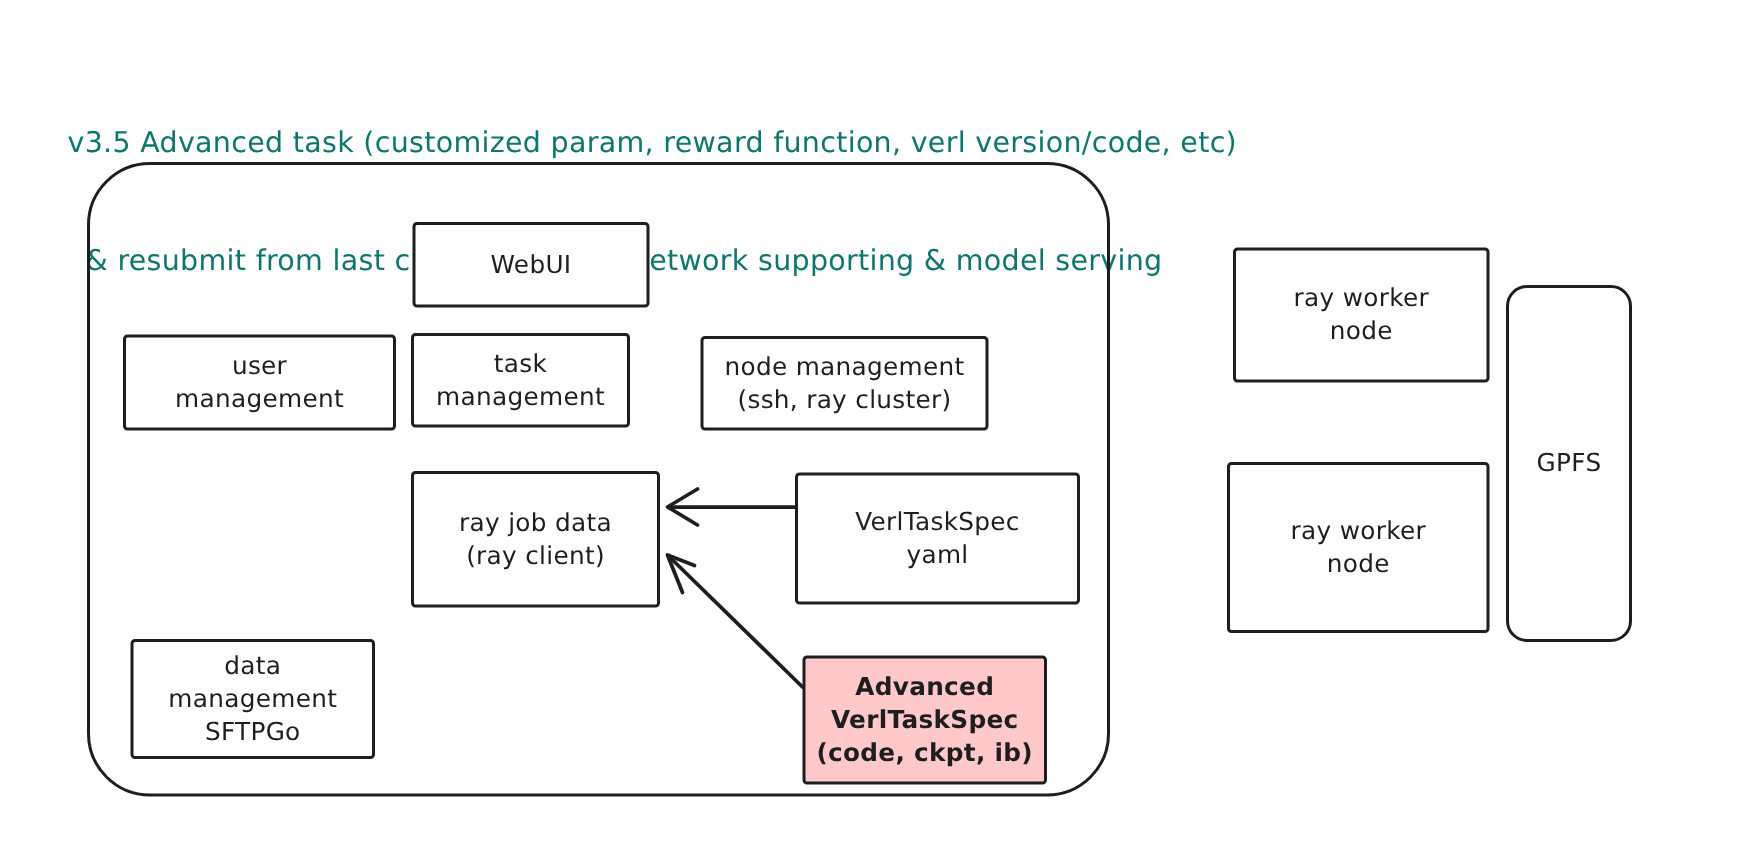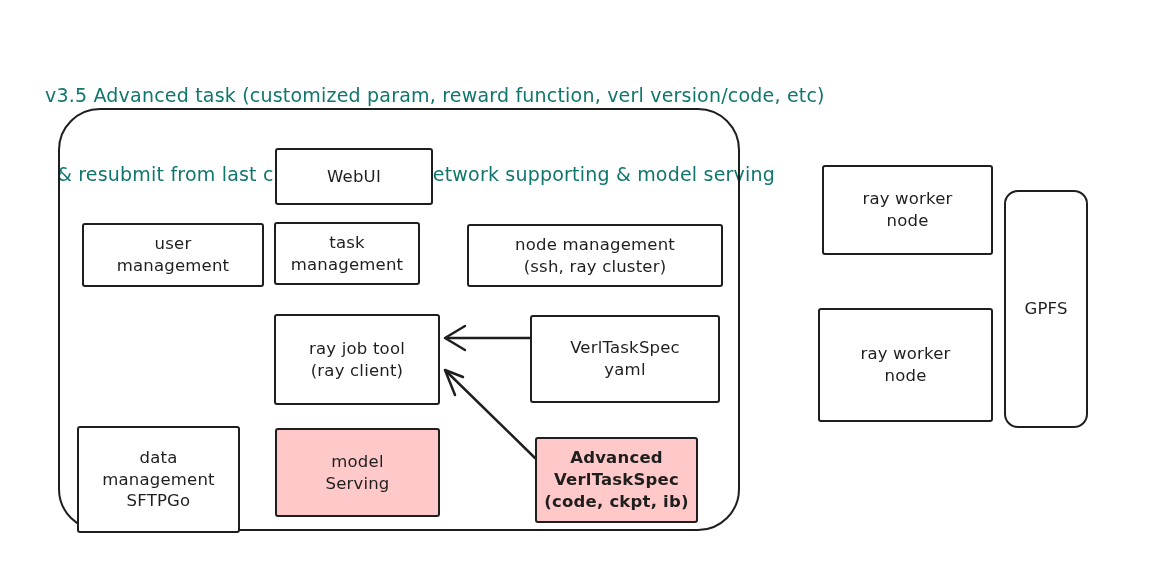--- a/index.html
+++ b/index.html
@@ -55,24 +55,24 @@
     box-sizing: border-box;
     margin-top: 20px;
   }
   .box.pink { background: #ffc9c9; }
 
   
   .webui            { left: 275px; top: 128px; width: 158px; height: 57px; }
   .api-server       { left: 469px; top: 130px; width: 221px; height: 57px; }
   .user-mgmt        { left: 82px;  top: 203px; width: 182px; height: 64px; }
   .task-mgmt        { left: 274px; top: 202px; width: 146px; height: 63px; }
-  .node-mgmt        { left: 467px; top: 204px; width: 256px; height: 63px; }
+  .node-mgmt        { left: 467px; top: 204px; width: 192px; height: 63px; }
   .ray-job-tool     { left: 274px; top: 294px; width: 166px; height: 91px; }
   .verl-yaml        { left: 530px; top: 295px; width: 190px; height: 88px; }
-  .data-mgmt        { left: 77px;  top: 406px; width: 163px; height: 107px; }
+  .data-mgmt        { left: 87px;  top: 406px; width: 163px; height: 80px; }
   .model-serving    { left: 275px; top: 408px; width: 165px; height: 89px; }
   .advanced-spec    { left: 535px; top: 417px; width: 163px; height: 86px; font-weight: bold; }
   .ray-worker-1     { left: 822px; top: 145px; width: 171px; height: 90px; }
   .ray-worker-2     { left: 818px; top: 288px; width: 175px; height: 114px; }
   .gpfs             { left: 1004px; top: 170px; width: 84px; height: 238px; border-radius: 14px; }
 
   .arrow-layer {
     position: absolute;
     left: 0; top: 0;
     width: 1162px;
@@ -92,29 +92,27 @@
 
   <div class="container-frame"></div>
 
   <div class="box webui">WebUI</div>
   <div class="box user-mgmt">user
 management</div>
   <div class="box task-mgmt">task
 management</div>
   <div class="box node-mgmt">node management
 (ssh, ray cluster)</div>
-  <div class="box ray-job-tool">ray job tool
+  <div class="box ray-job-tool">ray job data
 (ray client)</div>
   <div class="box verl-yaml">VerlTaskSpec
 yaml</div>
   <div class="box data-mgmt">data
 management
 SFTPGo</div>
-  <div class="box pink model-serving">model
-Serving</div>
   <div class="box pink advanced-spec">Advanced
 VerlTaskSpec
 (code, ckpt, ib)</div>
 
   <div class="box ray-worker-1">ray worker
 node</div>
   <div class="box ray-worker-2">ray worker
 node</div>
   <div class="box gpfs">GPFS</div>
 

